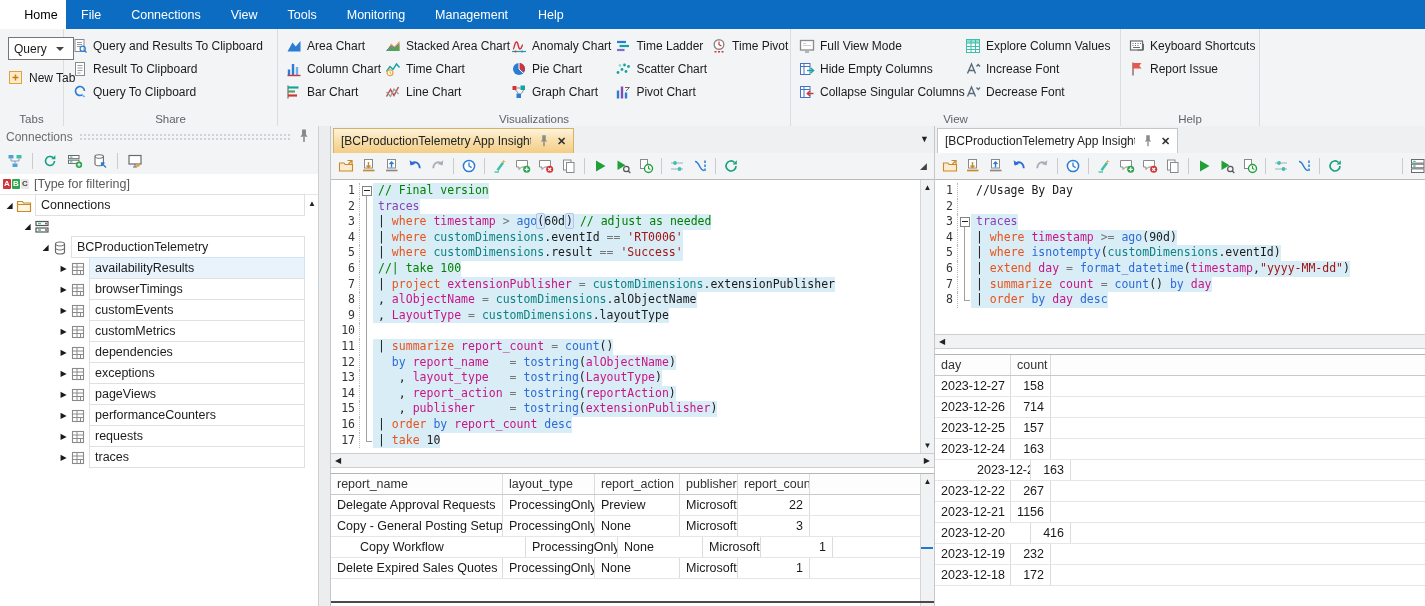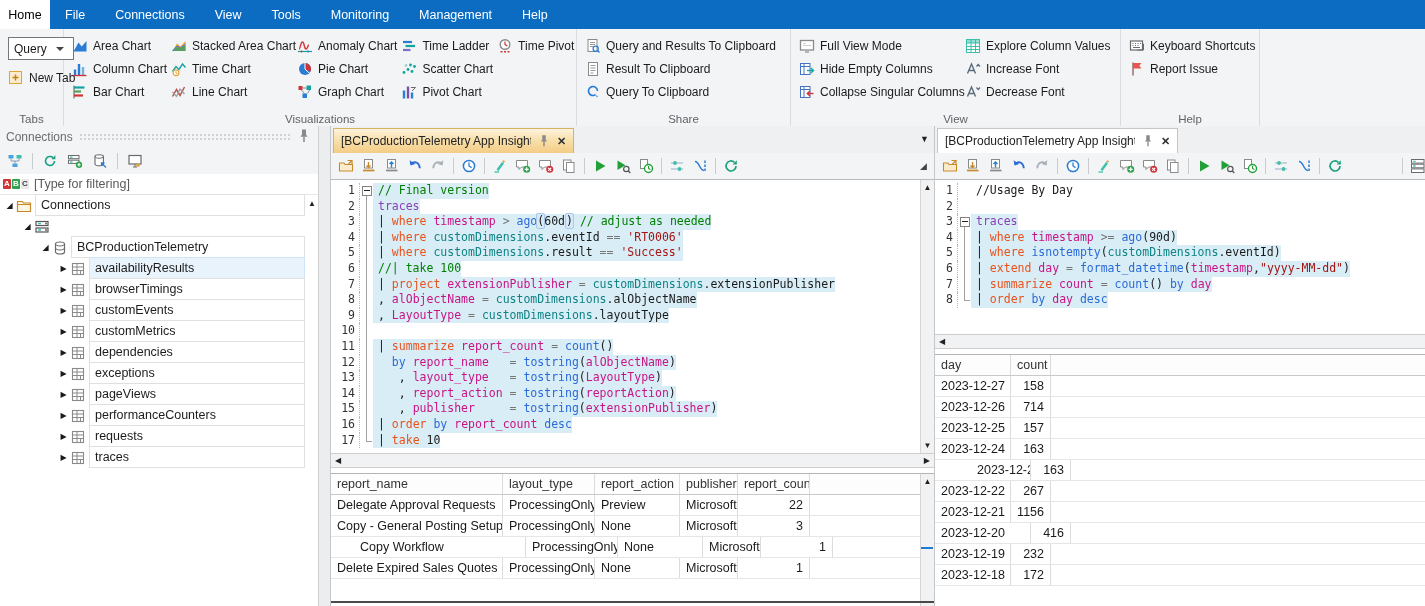--- a/index.html
+++ b/index.html
@@ -2,21 +2,21 @@
 <html style="--c-menu: #0b6cc1; --c-sel: #d9edf6; --c-cm: #008000; --c-kw: #e8531d; --c-fn: #2b6bd8; --c-id: #c71585; --c-cd: #0e8384; --c-st: #a31515; --c-tbl: #8a3fb8;"><head>
 <meta charset="utf-8">
 <style>
   html,body{margin:0;padding:0;background:#fff;}
   #app{position:relative;width:1425px;height:606px;overflow:hidden;background:#fff;
        font-family:"Liberation Sans",sans-serif;color:#1a1a1a;-webkit-font-smoothing:antialiased;}
   .icon{display:inline-block;width:16px;height:16px;flex:0 0 auto;}
   .icon svg{display:block;width:100%;height:100%;}
   .icon.sm{width:14px;height:14px;}
   
-  .menubar{position:absolute;left:0;top:0;right:0;height:29px;background:var(--c-menu,#0b6cc1);display:flex;align-items:stretch;}
+  .menubar{position:absolute;left:16px;top:0;right:0;height:29px;background:var(--c-menu,#0b6cc1);display:flex;align-items:stretch;}
   .menu-home{background:#fff;color:#000;width:50px;display:flex;align-items:center;justify-content:center;font-size:12.5px;}
   .menu-item{color:#fff;font-size:12.5px;display:flex;align-items:center;padding:0 15px;cursor:default;}
   .menu-item:first-of-type{margin-left:14px;}
   
   .ribbon{position:absolute;top:29px;left:0;right:0;height:97px;background:#f3f4f6;border-bottom:1px solid #c9cbce;display:flex;}
   .rgroup{position:relative;border-right:1px solid #dadce0;padding:5px 8px 15px 8px;box-sizing:border-box;}
   .rgroup-label{position:absolute;bottom:1px;left:0;right:0;text-align:center;font-size:11.5px;color:#5f6368;}
   .rcols{display:flex;gap:4px;}
   .rcol{display:flex;flex-direction:column;}
   .ritem{display:flex;align-items:center;gap:5px;height:23px;font-size:12px;color:#1b1b1b;white-space:nowrap;cursor:default;}
@@ -114,20 +114,52 @@
           <span class="icon">
             <svg viewBox="0 0 16 16" aria-hidden="true">
               <rect x="1.5" y="1.5" width="12" height="12" fill="#fceccd" stroke="#e0a23a"></rect>
               <path d="M7.5 4.5v6M4.5 7.5h6" stroke="#c87f10" stroke-width="1.5"></path>
             </svg>
           </span>
           <span>New Tab</span>
         </div>
         <div class="rgroup-label">Tabs</div>
       </div>
+      <div class="rgroup" style="width: 214px;">
+        <div class="ritem">
+          <span class="icon">
+            <svg viewBox="0 0 16 16" aria-hidden="true">
+              <rect x="3" y="1.5" width="9" height="12" fill="#fff" stroke="#8a8a8a"></rect>
+              <path d="M5 4.5h5M5 6.5h5M5 8.5h3" stroke="#9a9a9a"></path>
+              <circle cx="10.7" cy="10.7" r="2.6" fill="none" stroke="#2b7cd3" stroke-width="1.2"></circle>
+              <path d="M12.5 12.5l2 2" stroke="#2b7cd3" stroke-width="1.2"></path>
+            </svg>
+          </span>
+          <span>Query and Results To Clipboard</span>
+        </div>
+        <div class="ritem">
+          <span class="icon">
+            <svg viewBox="0 0 16 16" aria-hidden="true">
+              <rect x="3.5" y="1.5" width="9" height="13" fill="#fff" stroke="#8a8a8a"></rect>
+              <path d="M5.5 4.5h5M5.5 7h5M5.5 9.5h5M5.5 12h3" stroke="#9a9a9a"></path>
+            </svg>
+          </span>
+          <span>Result To Clipboard</span>
+        </div>
+        <div class="ritem">
+          <span class="icon">
+            <svg viewBox="0 0 16 16" aria-hidden="true">
+              <path d="M12.5 7A4.5 4.5 0 1 0 10.6 10.7" fill="none" stroke="#2b7cd3" stroke-width="1.6"></path>
+              <path d="M9 9.5l4.5 3-2 1z" fill="#7fb2e5"></path>
+            </svg>
+          </span>
+          <span>Query To Clipboard</span>
+        </div>
+        <div class="rgroup-label">Share</div>
+      </div>
       <div class="rgroup" style="width: 513px;">
         <div class="rcols">
           <div class="rcol" style="width: 98px;">
             <div class="ritem">
               <span class="icon">
                 <svg viewBox="0 0 16 16" aria-hidden="true">
                   <path d="M1.5 13.5L6.5 4.5l3.2 4L14.5 3v10.5z" fill="#2b7cd3"></path>
                 </svg>
               </span>
               <span>Area Chart</span>
@@ -266,52 +298,20 @@
                   <circle cx="8" cy="6.5" r="4.8" fill="#fff" stroke="#8a8a8a" stroke-width="1.4"></circle>
                   <path d="M8 3.6v3l2.4 1.4" stroke="#d13438" fill="none" stroke-width="1.2"></path>
                   <path d="M3.5 13.8h2M7 13.8h2M10.5 13.8h2" stroke="#d13438" stroke-width="1.6"></path>
                 </svg>
               </span>
               <span>Time Pivot</span>
             </div>
           </div>
         </div>
         <div class="rgroup-label">Visualizations</div>
-      </div>
-      <div class="rgroup" style="width: 214px;">
-        <div class="ritem">
-          <span class="icon">
-            <svg viewBox="0 0 16 16" aria-hidden="true">
-              <rect x="3" y="1.5" width="9" height="12" fill="#fff" stroke="#8a8a8a"></rect>
-              <path d="M5 4.5h5M5 6.5h5M5 8.5h3" stroke="#9a9a9a"></path>
-              <circle cx="10.7" cy="10.7" r="2.6" fill="none" stroke="#2b7cd3" stroke-width="1.2"></circle>
-              <path d="M12.5 12.5l2 2" stroke="#2b7cd3" stroke-width="1.2"></path>
-            </svg>
-          </span>
-          <span>Query and Results To Clipboard</span>
-        </div>
-        <div class="ritem">
-          <span class="icon">
-            <svg viewBox="0 0 16 16" aria-hidden="true">
-              <rect x="3.5" y="1.5" width="9" height="13" fill="#fff" stroke="#8a8a8a"></rect>
-              <path d="M5.5 4.5h5M5.5 7h5M5.5 9.5h5M5.5 12h3" stroke="#9a9a9a"></path>
-            </svg>
-          </span>
-          <span>Result To Clipboard</span>
-        </div>
-        <div class="ritem">
-          <span class="icon">
-            <svg viewBox="0 0 16 16" aria-hidden="true">
-              <path d="M12.5 7A4.5 4.5 0 1 0 10.6 10.7" fill="none" stroke="#2b7cd3" stroke-width="1.6"></path>
-              <path d="M9 9.5l4.5 3-2 1z" fill="#7fb2e5"></path>
-            </svg>
-          </span>
-          <span>Query To Clipboard</span>
-        </div>
-        <div class="rgroup-label">Share</div>
       </div>
       <div class="rgroup" style="width: 330px;">
         <div class="rcols">
           <div class="rcol" style="width: 162px;">
             <div class="ritem">
               <span class="icon">
                 <svg viewBox="0 0 16 16" aria-hidden="true">
                   <rect x="1.5" y="2.5" width="13" height="9.5" fill="#fff" stroke="#8a8a8a" stroke-width="1.3"></rect>
                   <path d="M4 5.5h3M4 7.5h8" stroke="#cfcfcf"></path>
                   <path d="M6 14h4" stroke="#8a8a8a" stroke-width="1.2"></path>

